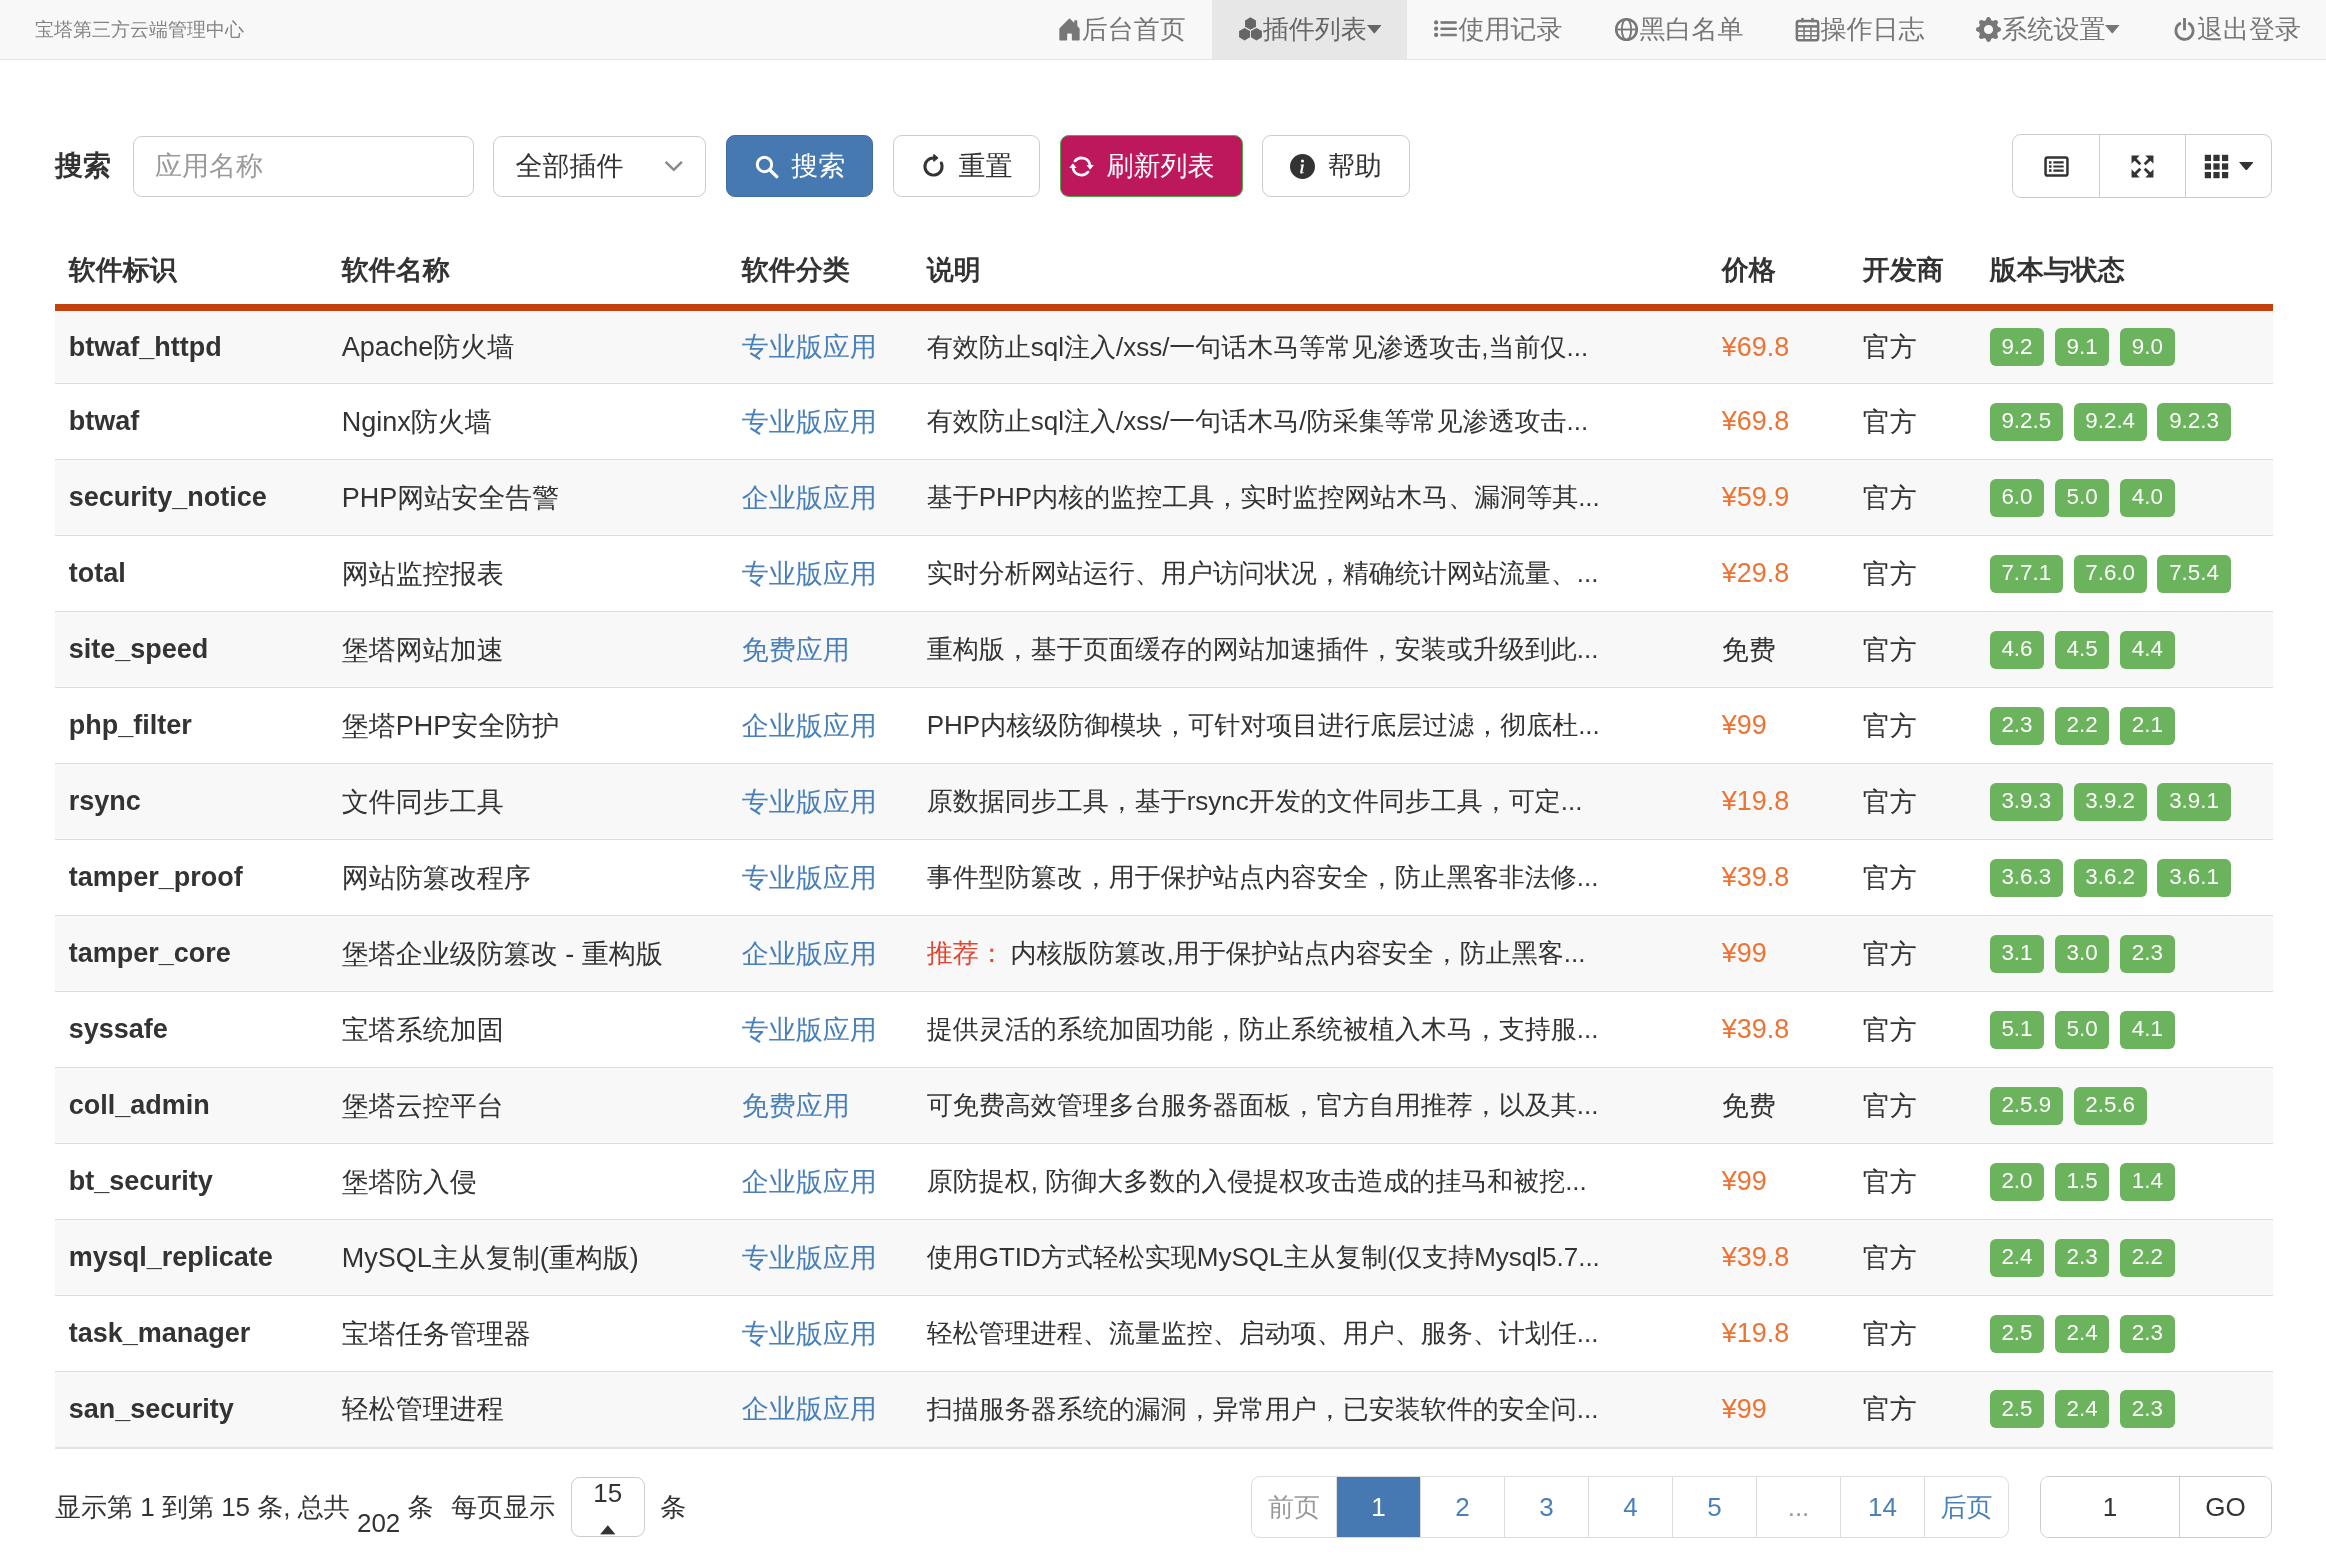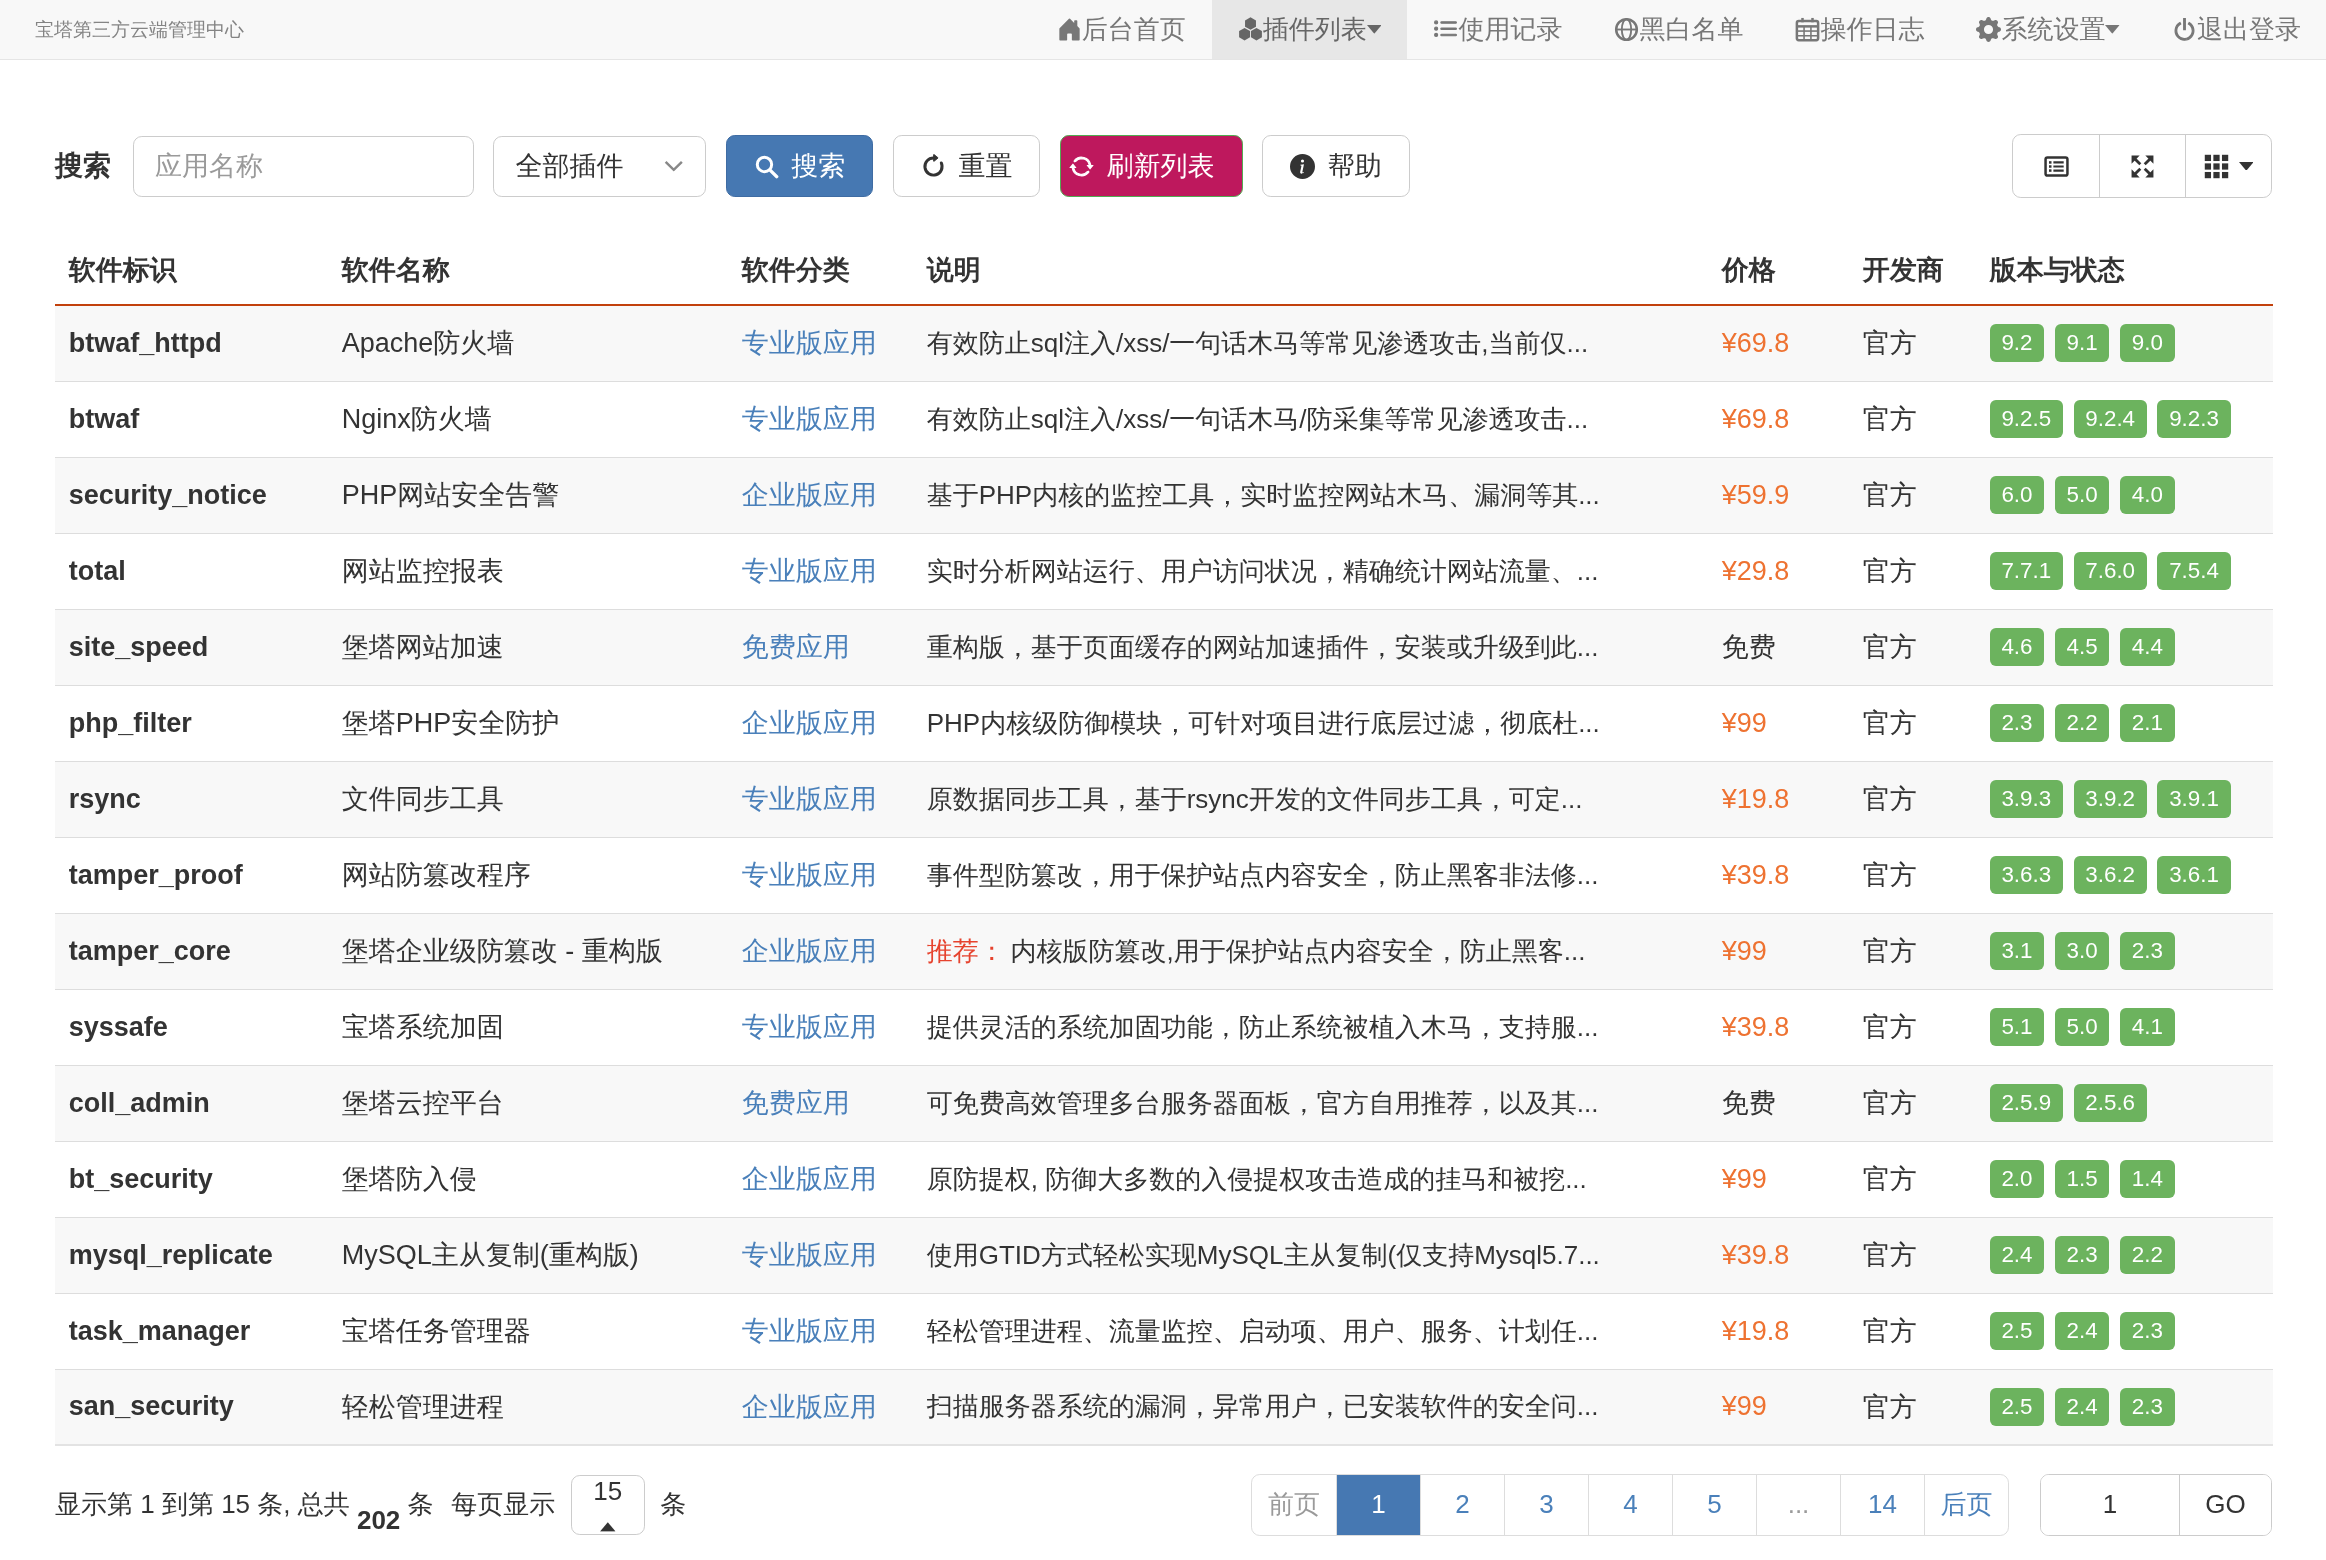--- a/index.html
+++ b/index.html
@@ -58,21 +58,21 @@
   .view-group .gbtn:first-child { border-left: none; }
 
   
   table.plugins {
     width: calc(100% - 109px); margin: 37px 55px 0 55px;
     border-collapse: collapse; table-layout: fixed; font-size: 27px;
     border-bottom: 2px solid #e3e3e3;
   }
   th {
     text-align: left; font-weight: bold; color: #333; padding: 16.6px 13.7px;
-    border-bottom: 2px solid #c2410c; white-space: nowrap; font-size: 27px;
+    border-bottom: 7px solid #c2410c; white-space: nowrap; font-size: 27px;
   }
   td {
     padding: 0 13.7px; height: 76px; border-bottom: 1px solid #ddd;
     white-space: nowrap; overflow: hidden; vertical-align: middle;
   }
   tr.striped { background: #f8f8f8; }
   .col-id { font-weight: bold; }
   .cat-link { color: #4a80ba; text-decoration: none; cursor: pointer; }
   .col-desc { font-size: 26px; }
   .desc-tag { color: #e6432e; margin-right: 5.9px; }
@@ -80,21 +80,21 @@
   .col-price.free { color: #333; }
   .badge {
     display: inline-block; background: #6cb35e; color: #fff; border-radius: 5.9px;
     padding: 7.8px 11.7px; margin-right: 10.7px; font-size: 22.4px; line-height: 1;
     vertical-align: middle;
   }
 
   
   .footer { display: flex; align-items: center; margin: 27px 55px 0 55px; font-size: 26px; }
   .summary { display: flex; align-items: center; white-space: pre-wrap; }
-  .summary b { font-weight: bold; margin-top: 32px; }
+  .summary b { font-weight: normal; margin-top: 32px; }
   .perpage-box {
     border: 1px solid #ccc; border-radius: 8.8px; height: 60px;
     display: inline-flex; align-items: center; gap: 15.6px; padding: 0 21.5px;
     margin: 0 15.6px; cursor: pointer; background: #fff; flex-direction: column;
   }
   .perpage-box .caret { width: 15.6px; height: 9.8px; }
   .pager { margin-left: auto; display: flex; align-items: flex-end; gap: 31px; }
   .page-group { display: flex; border: 1px solid #ddd; border-radius: 8.8px; overflow: hidden; background: #fff; }
   .page-cell {
     min-width: 84px; height: 60px; display: flex; align-items: center; justify-content: center;

